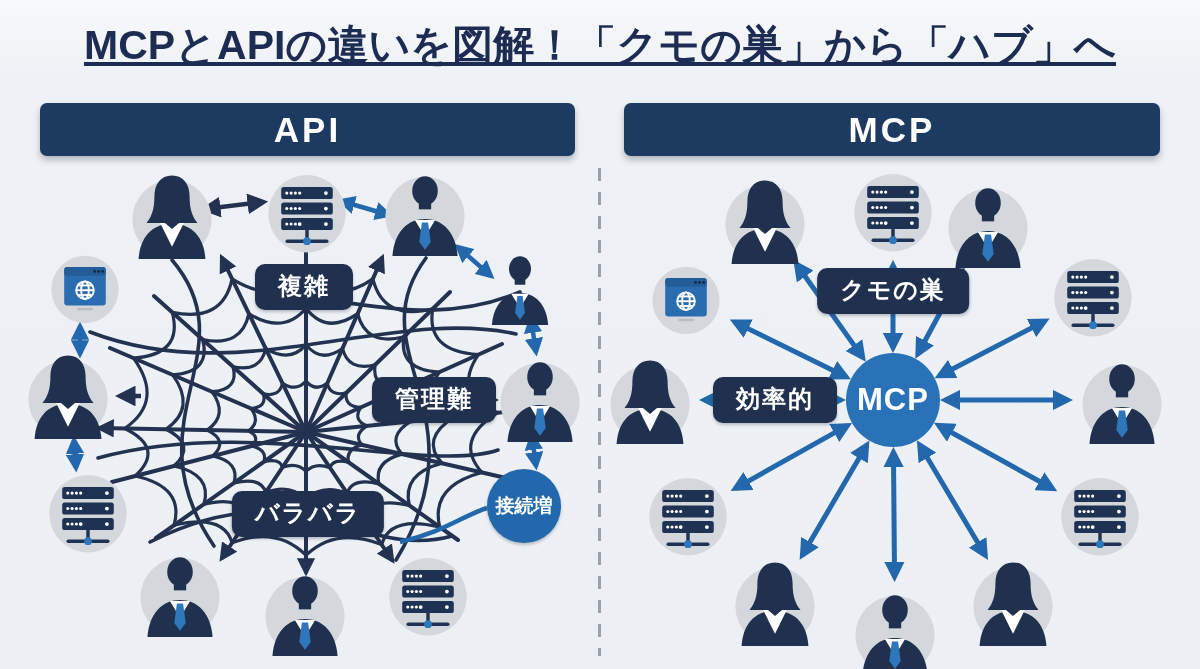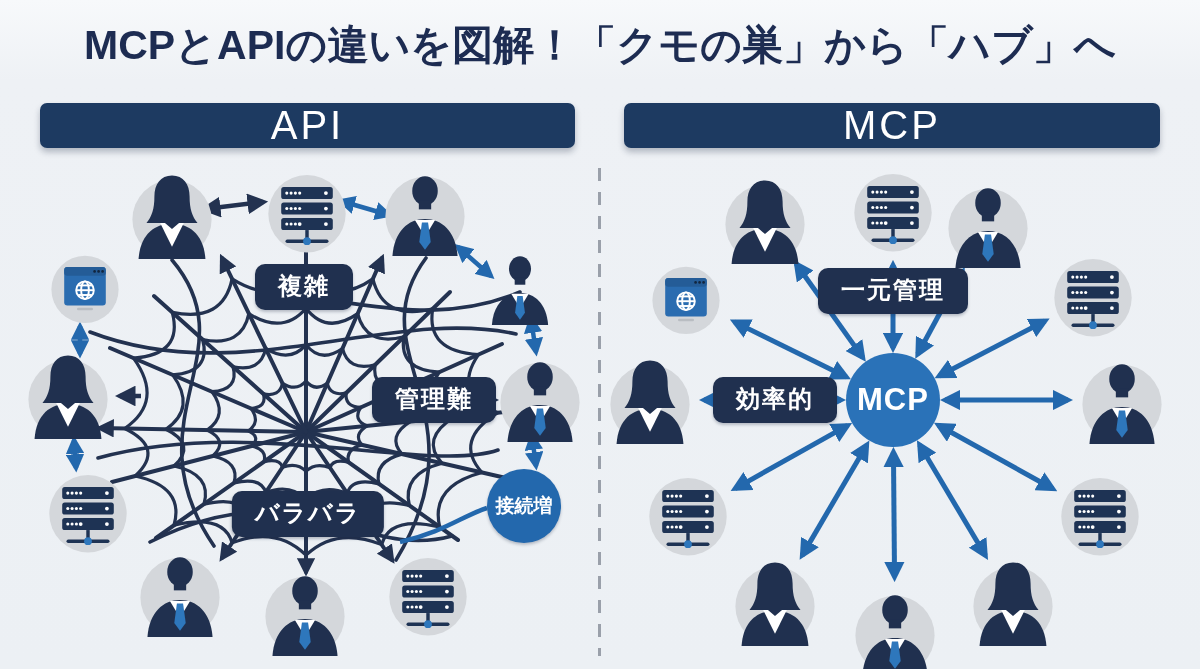--- a/index.html
+++ b/index.html
@@ -3,26 +3,26 @@
 <meta charset="utf-8">
 <style>
   html,body{margin:0;padding:0;background:#ffffff;}
   .stage{
     position:relative;width:1200px;height:669px;overflow:hidden;
     background:linear-gradient(180deg,#f7f9fb 0%,#eef1f5 12%,#ecf0f4 100%);
     font-family:"Liberation Sans","DejaVu Sans",sans-serif;
   }
   .title{
     position:absolute;top:18px;left:0;width:100%;margin:0;text-align:center;
-    font-size:41px;font-weight:800;color:#1d2c52;letter-spacing:0px;
+    font-size:41px;font-weight:800;color:#1d2c52;letter-spacing:0px;text-decoration:underline;
   }
   .bar{
-    position:absolute;top:103px;height:45px;border-radius:7px;background:#1d3a61;
+    position:absolute;top:103px;height:53px;border-radius:7px;background:#1d3a61;
     color:#ffffff;display:flex;align-items:center;justify-content:center;
-    font-size:40px;font-weight:400;letter-spacing:3px;
+    font-size:35px;font-weight:700;letter-spacing:3px;
     box-shadow:0 4px 6px rgba(18,32,58,.28);
   }
   .bar.api{left:40px;width:535px;}
   .bar.mcp{left:624px;width:536px;}
   #diagram{position:absolute;left:0;top:0;z-index:1;}
   .node{position:absolute;z-index:2;}
   .node svg{display:block;overflow:visible;}
   .chip{
     position:absolute;transform:translate(-50%,-50%);z-index:3;
     background:#20304f;color:#ffffff;font-size:24px;font-weight:700;
@@ -368,17 +368,17 @@
           <use href="#sym-female"></use>
         </svg>
       </div>
     </div>
 
   <div class="chip" style="left:304px;top:287px">複雑</div>
   <div class="chip" style="left:308px;top:514px">バラバラ</div>
   <div class="chip" style="left:434px;top:400px">管理難</div>
   <div class="chip circle" style="left:524px;top:506px">接続増</div>
 
-  <div class="chip" style="left:893px;top:291px">一元管理</div>
+  <div class="chip" style="left:893px;top:291px">クモの巣</div>
   <div class="chip" style="left:775px;top:400px">効率的</div>
   <div class="hub" style="left:893px;top:400px">MCP</div>
 
 </div>
 
 </body></html>

